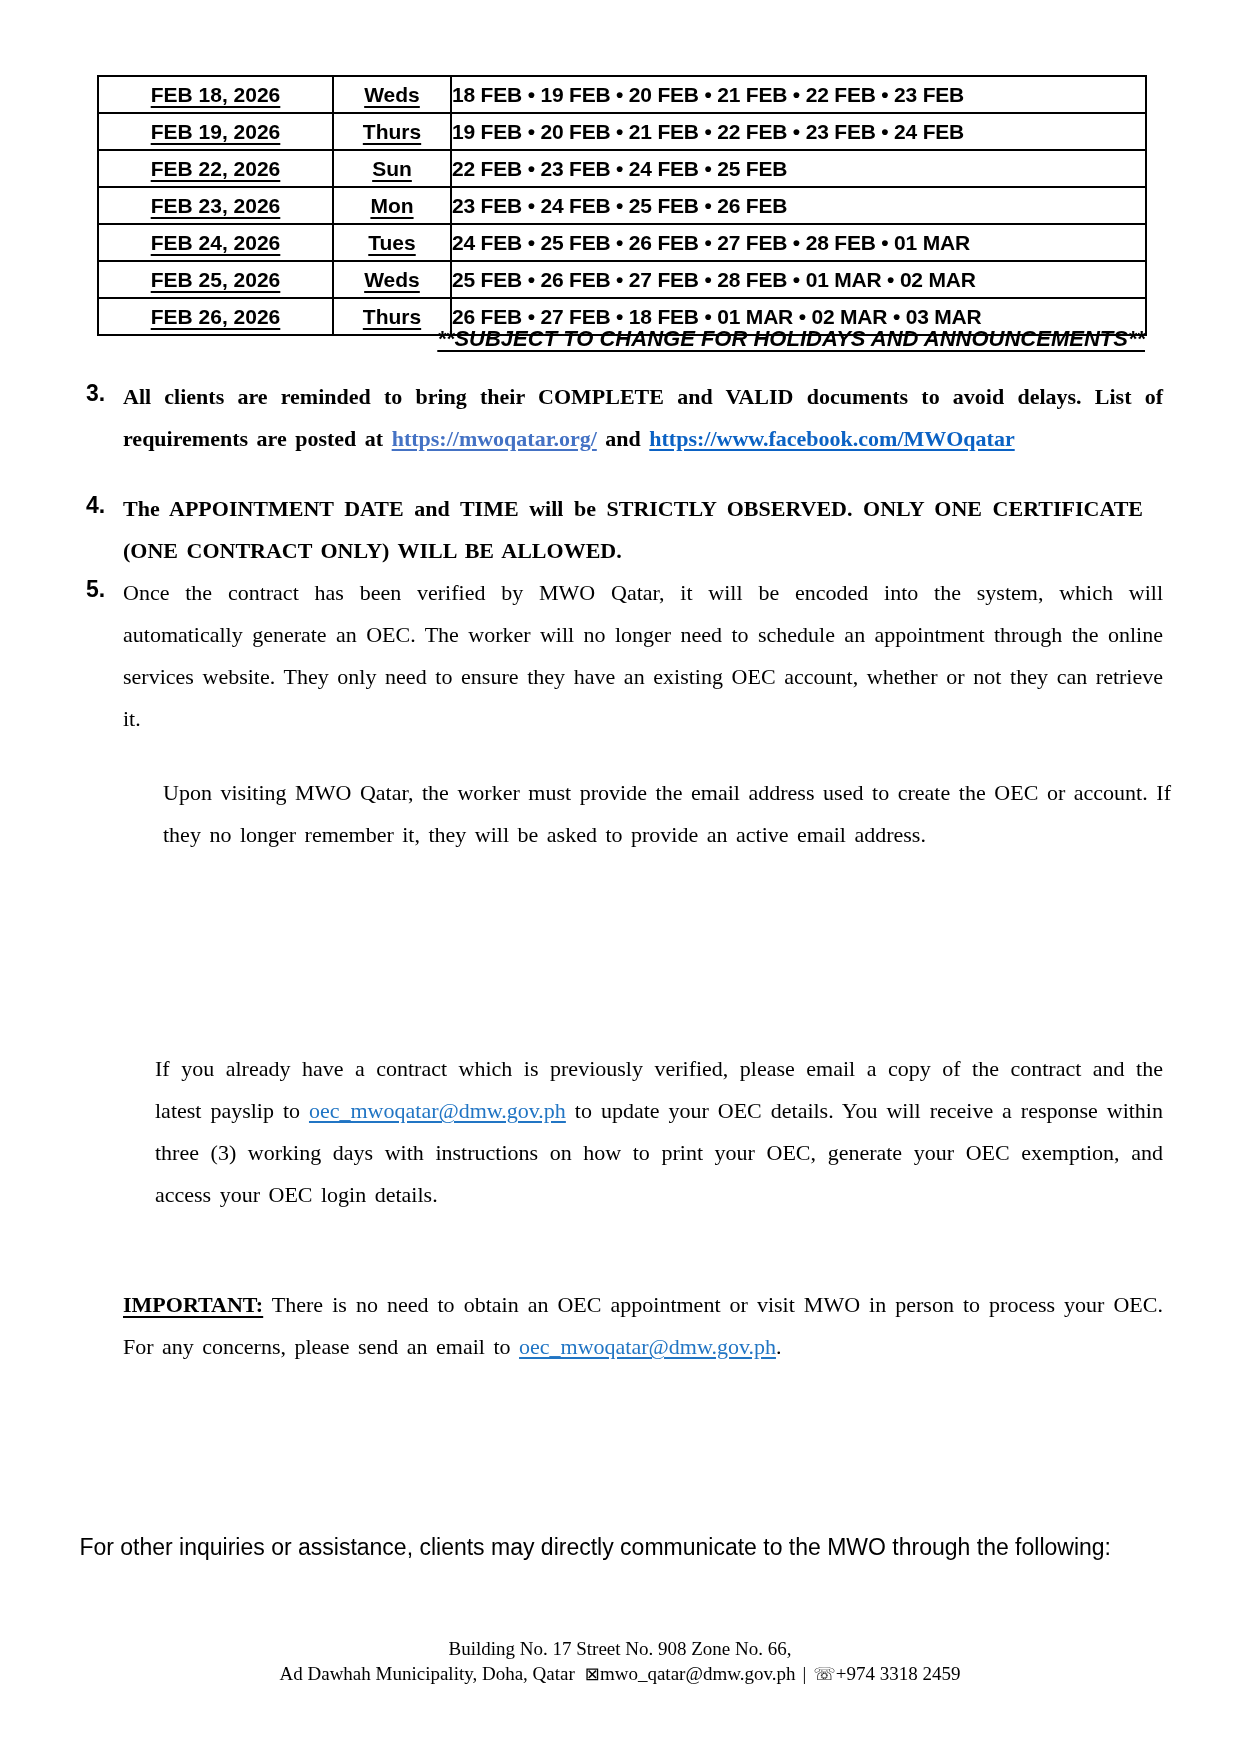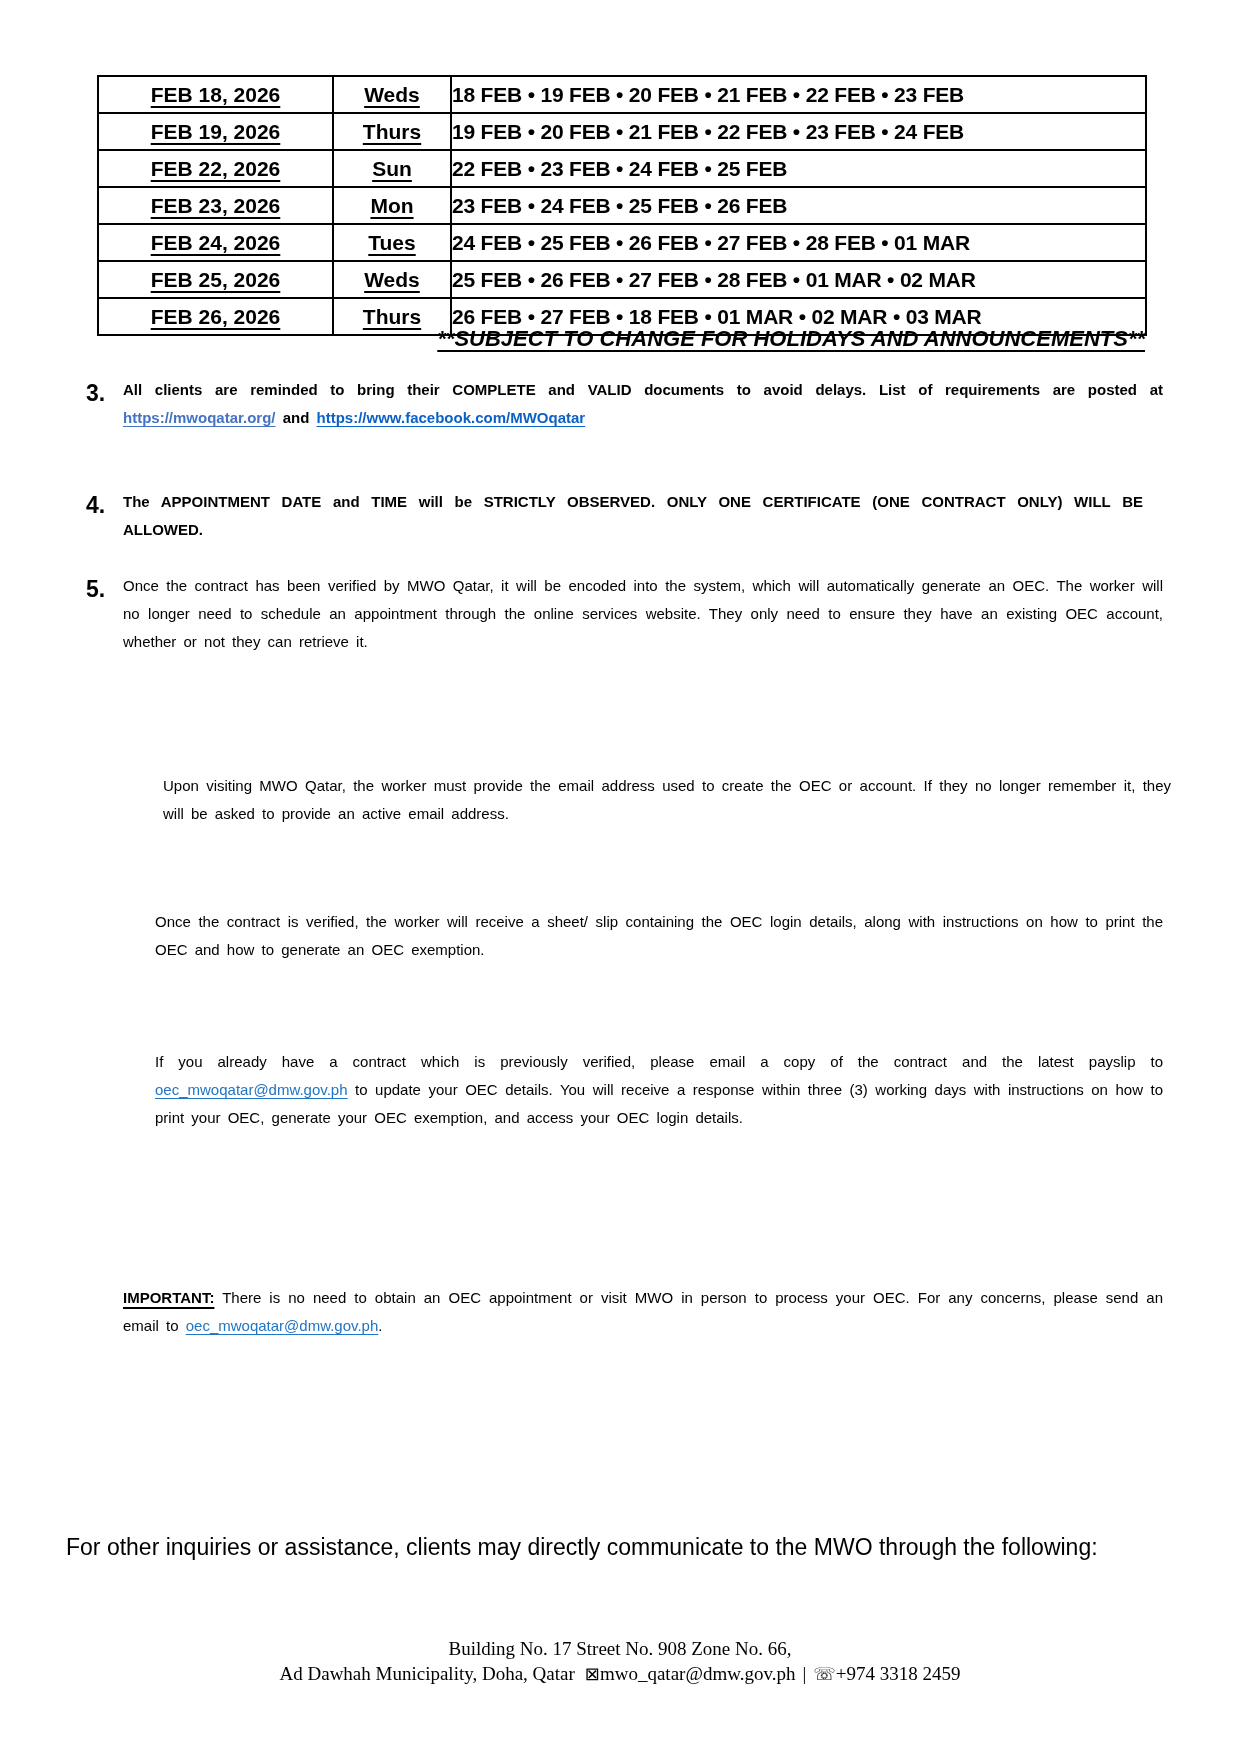--- a/index.html
+++ b/index.html
@@ -27,28 +27,28 @@
   
   .footnote {
     position:absolute; left:97px; top:326px; width:1048px; text-align:right;
     font-weight:bold; font-style:italic; font-size:22px;
   }
   .footnote span { text-decoration:underline; text-decoration-thickness:2px; text-underline-offset:4px; }
   
   .li { position:absolute; left:86px; }
   .li .num { position:absolute; left:0; top:0; font-size:23px; line-height:34px; font-weight:bold; }
   .li .body { margin-left:37px; }
-  .txt { font-size:15px; line-height:28px; }
+  .txt { font-size:22px; line-height:42px;font-family:Liberation Serif, serif; }
   .just { text-align:justify; word-spacing:3px; }
   .b { font-weight:bold; }
   .para { position:absolute; }
   .lnk { text-decoration:underline; text-underline-offset:3px; cursor:pointer; }
   .lbl-underline { text-decoration:underline; text-decoration-thickness:2px; text-underline-offset:4px; }
   
-  .closing { position:absolute; left:66px; top:1530px; width:1045px; font-size:23px; line-height:34px; }
+  .closing { position:absolute; left:66px; top:1530px; width:1045px; font-size:23px; line-height:34px;text-align:right; }
   .footer {
     position:absolute; left:0; top:1636px; width:1240px; text-align:center;
     font-family:"Liberation Serif", serif; font-size:19px; line-height:25px;
   }
   .footer .icon { font-size:18px; }
   .footer .env { margin-left:10px; }
   .footer .sep { margin:0 7px; }
 </style>
 </head>
 <body>
@@ -114,21 +114,20 @@
     <div class="body txt just b" style="width:1020px;">The APPOINTMENT DATE and TIME will be STRICTLY OBSERVED. ONLY ONE CERTIFICATE (ONE CONTRACT ONLY) WILL BE ALLOWED.</div>
   </div>
 
   <div class="li" style="top:572px; width:1077px;">
     <span class="num">5.</span>
     <div class="body txt just">Once the contract has been verified by MWO Qatar, it will be encoded into the system, which will automatically generate an OEC. The worker will no longer need to schedule an appointment through the online services website. They only need to ensure they have an existing OEC account, whether or not they can retrieve it.</div>
   </div>
 
   <div class="para txt just" style="left:163px; top:772px; width:1008px;">Upon visiting MWO Qatar, the worker must provide the email address used to create the OEC or account. If they no longer remember it, they will be asked to provide an active email address.</div>
 
-  <div class="para txt just" style="left:155px; top:908px; width:1008px;">Once the contract is verified, the worker will receive a sheet/ slip containing the OEC login details, along with instructions on how to print the OEC and how to generate an OEC exemption.</div>
 
   <div class="para txt just" style="left:155px; top:1048px; width:1008px;"><span>If you already have a contract which is previously verified, please email a copy of the contract and the latest payslip to </span><span class="lnk" style="color:#2175C4;">oec_mwoqatar@dmw.gov.ph</span><span> to update your OEC details. You will receive a response within three (3) working days with instructions on how to print your OEC, generate your OEC exemption, and access your OEC login details.</span></div>
 
   <div class="para txt just" style="left:123px; top:1284px; width:1040px;"><span class="b lbl-underline">IMPORTANT:</span><span> There is no need to obtain an OEC appointment or visit MWO in person to process your OEC. For any concerns, please send an email to </span><span class="lnk" style="color:#2175C4;">oec_mwoqatar@dmw.gov.ph</span><span>.</span></div>
 
   <div class="closing">For other inquiries or assistance, clients may directly communicate to the MWO through the following:</div>
 
   <div class="footer">
     <div>Building No. 17 Street No. 908 Zone No. 66,</div>
     <div><span>Ad Dawhah Municipality, Doha, Qatar</span><span class="icon env">⊠</span><span>mwo_qatar@dmw.gov.ph</span><span class="sep">|</span><span class="icon">☏</span><span>+974 3318 2459</span></div>

